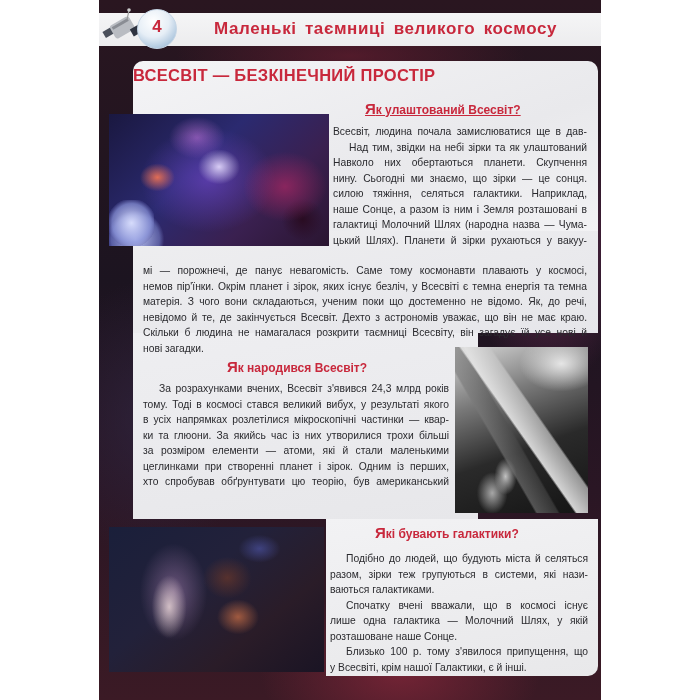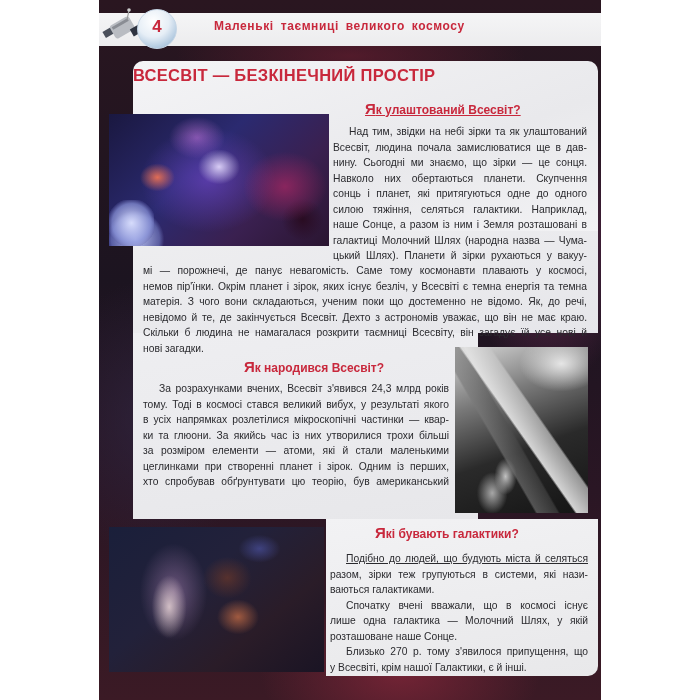--- a/index.html
+++ b/index.html
@@ -28,21 +28,21 @@
       background-size: 95px 130px;
       opacity: 0.8;
     }
 
     .header-bar {
       position: absolute; left: 0; top: 13px; width: 502px; height: 33px;
       background: linear-gradient(180deg, #f5f5f6 0%, #ececee 100%);
     }
     .header-title {
       position: absolute; left: 115px; top: 19px;
-      font-size: 12px; font-weight: bold; color: #c8283c;
+      font-size: 17px; font-weight: bold; color: #c8283c;
       letter-spacing: 0.6px; word-spacing: 3px;
       font-family: "Liberation Sans", sans-serif;
     }
     .page-badge {
       position: absolute; left: 38px; top: 9px; width: 40px; height: 40px;
       border-radius: 50%;
       background: radial-gradient(circle at 40% 30%, #ffffff 0%, #e6eef6 45%, #a9c3dc 80%, #8fb0cf 100%);
       border: 1px solid #c6d6e6;
     }
     .page-number {
@@ -152,40 +152,39 @@
   <div class="section-title">ВСЕСВІТ — БЕЗКІНЕЧНИЙ ПРОСТІР</div>
 
   <div class="subhead" style="left:266px; top:100px;text-decoration:underline;">
     <span class="cap">Я</span><span>к улаштований Всесвіт?</span>
   </div>
 
   <div class="img-nebula"></div>
   <div class="planet"></div>
 
   <div class="text" style="left:234px; top:124px; width:254px;">
+    <span class="line">Всесвіт, людина почала замислюватися ще в дав-</span>
     <span class="line" style="text-indent:16px;">Над тим, звідки на небі зірки та як улаштований</span>
-    <span class="line">Всесвіт, людина почала замислюватися ще в дав-</span>
+    <span class="line">Навколо них обертаються планети. Скупчення</span>
     <span class="line">нину. Сьогодні ми знаємо, що зірки — це сонця.</span>
-    <span class="line">Навколо них обертаються планети. Скупчення</span>
-    <span class="line">сонць і планет, які притягуються одне до одного</span>
     <span class="line">силою тяжіння, селяться галактики. Наприклад,</span>
     <span class="line">наше Сонце, а разом із ним і Земля розташовані в</span>
     <span class="line">галактиці Молочний Шлях (народна назва — Чума-</span>
     <span class="line">цький Шлях). Планети й зірки рухаються у вакуу-</span>
   </div>
   <div class="text" style="left:44px; top:263px; width:444px;">
     <span class="line">мі — порожнечі, де панує невагомість. Саме тому космонавти плавають у космосі,</span>
     <span class="line">немов пір'їнки. Окрім планет і зірок, яких існує безліч, у Всесвіті є темна енергія та темна</span>
     <span class="line">матерія. З чого вони складаються, ученим поки що достеменно не відомо. Як, до речі,</span>
     <span class="line">невідомо й те, де закінчується Всесвіт. Дехто з астрономів уважає, що він не має краю.</span>
     <span class="line">Скільки б людина не намагалася розкрити таємниці Всесвіту, він загадує їй усе нові й</span>
     <span class="line last">нові загадки.</span>
   </div>
 
-  <div class="subhead" style="left:128px; top:358px;margin-left:17px;">
+  <div class="subhead" style="left:128px; top:358px;">
     <span class="cap">Я</span><span>к народився Всесвіт?</span>
   </div>
 
   <div class="img-telescope"></div>
 
   <div class="text" style="left:44px; top:381px; width:306px;">
     <span class="line" style="text-indent:16px;">За розрахунками вчених, Всесвіт з'явився 24,3 млрд років</span>
     <span class="line">тому. Тоді в космосі стався великий вибух, у результаті якого</span>
     <span class="line">в усіх напрямках розлетілися мікроскопічні частинки — квар-</span>
     <span class="line">ки та глюони. За якийсь час із них утворилися трохи більші</span>
@@ -194,22 +193,22 @@
     <span class="line">хто спробував обґрунтувати цю теорію, був американський</span>
   </div>
 
   <div class="img-milkyway"></div>
 
   <div class="subhead" style="left:270px; top:524px;margin-left:6px;">
     <span class="cap">Я</span><span>кі бувають галактики?</span>
   </div>
 
   <div class="text" style="left:231px; top:551px; width:258px;">
-    <span class="line" style="text-indent:16px;text-decoration:underline;">Подібно до людей, що будують міста й селяться</span>
+    <span class="line" style="text-indent:16px;">Подібно до людей, що будують міста й селяться</span>
     <span class="line">разом, зірки теж групуються в системи, які нази-</span>
     <span class="line last">ваються галактиками.</span>
     <span class="line" style="text-indent:16px;">Спочатку вчені вважали, що в космосі існує</span>
     <span class="line">лише одна галактика — Молочний Шлях, у якій</span>
     <span class="line last">розташоване наше Сонце.</span>
-    <span class="line" style="text-indent:16px;">Близько 270 р. тому з'явилося припущення, що</span>
+    <span class="line" style="text-indent:16px;">Близько 100 р. тому з'явилося припущення, що</span>
     <span class="line last">у Всесвіті, крім нашої Галактики, є й інші.</span>
   </div>
 </div>
 
 </body></html>

